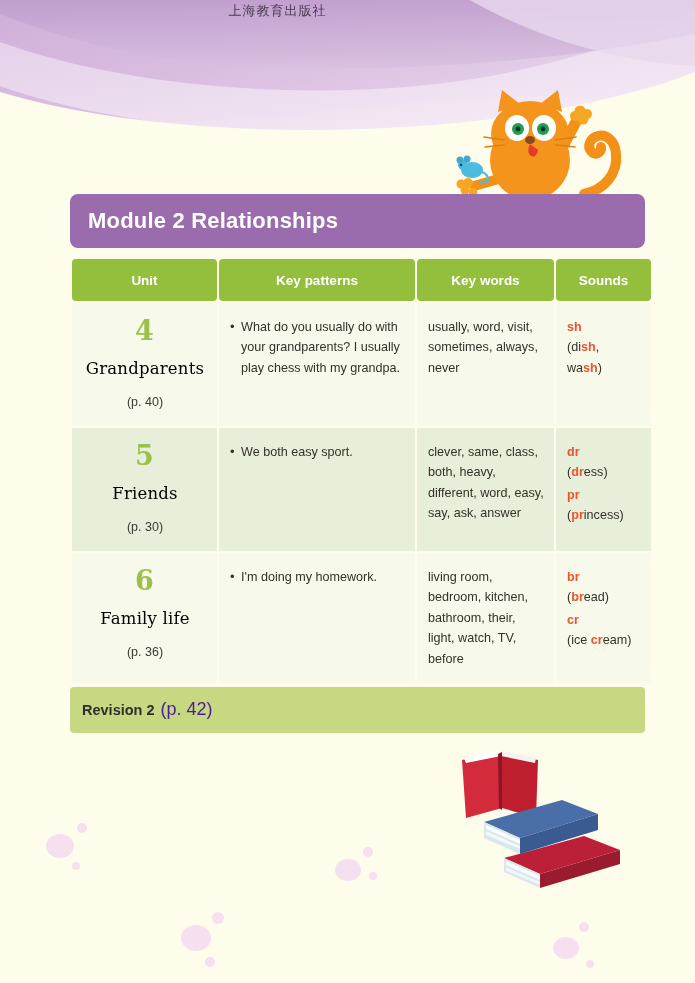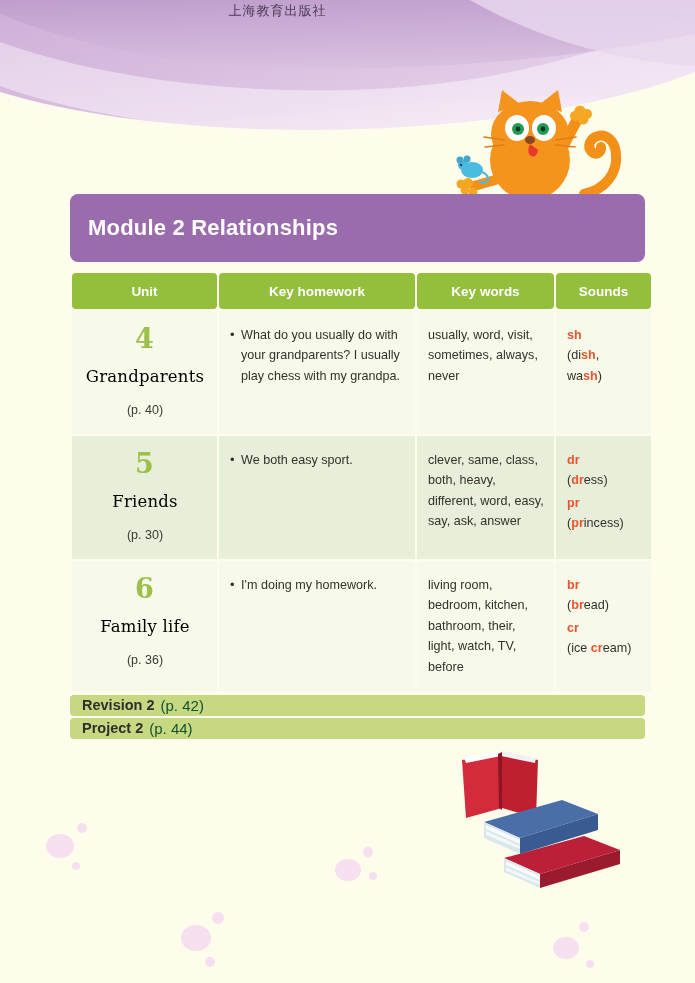--- a/index.html
+++ b/index.html
@@ -56,21 +56,21 @@
   #content {
     position: absolute;
     left: 70px;
     top: 194px;
     width: 575px;
     z-index: 3;
   }
 
   #module-header {
     background: #9a6cad;
-    height: 68px;
+    height: 54px;
     border-radius: 8px;
     display: flex;
     align-items: center;
     padding-left: 18px;
     margin-bottom: 9px;
   }
   #module-header .title {
     color: #ffffff;
     font-size: 22px;
     font-weight: bold;
@@ -83,21 +83,21 @@
     border-collapse: separate;
     border-spacing: 2px 2px;
     table-layout: fixed;
   }
 
   table.syllabus th {
     background: #94bf3d;
     color: #ffffff;
     font-size: 13.5px;
     font-weight: bold;
-    height: 36px;
+    height: 42px;
     border-radius: 4px;
     text-align: center;
     vertical-align: middle;
   }
 
   col.c-unit     { width: 145px; }
   col.c-pattern  { width: 196px; }
   col.c-words    { width: 137px; }
   col.c-sounds   { width: 95px; }
 
@@ -160,35 +160,35 @@
   .sound-example { display: block; color: #333129; }
   .sound-example em {
     color: #e8552f;
     font-style: normal;
     font-weight: bold;
   }
 
   
   .foot-bar {
     background: #C6D882;
-    height: 21px;
+    height: 46px;
     border-radius: 4px;
     margin-top: 2px;
     display: flex;
     align-items: center;
     padding-left: 12px;
   }
   .foot-bar .foot-title {
     font-size: 14.5px;
     font-weight: bold;
     color: #2f2e28;
   }
   .foot-bar .foot-page {
-    font-size: 15px;
-    color: #14532d;
+    font-size: 18px;
+    color: #4c1d95;
     margin-left: 6px;
   }
 </style>
 </head>
 <body>
 
 <svg id="page-bg" viewBox="0 0 695 983" preserveAspectRatio="none">
   <defs>
     <linearGradient id="swirl1" x1="0" y1="0" x2="1" y2="0.6">
       <stop offset="0%" stop-color="#cfaed8"></stop>
@@ -297,21 +297,21 @@
   <table class="syllabus">
     <colgroup>
       <col class="c-unit">
         <col class="c-pattern">
         <col class="c-words">
         <col class="c-sounds">
     </colgroup>
     <thead>
       <tr>
         <th>Unit</th>
-        <th>Key homework</th>
+        <th>Key patterns</th>
         <th>Key words</th>
         <th>Sounds</th>
       </tr>
     </thead>
     <tbody>
 
       <tr class="row-light">
         <td class="unit-cell">
           <div class="unit-number">4</div>
           <div class="unit-name">Grandparents</div>
@@ -380,24 +380,20 @@
         </td>
       </tr>
 
     </tbody>
   </table>
 
   <div class="foot-bar">
     <span class="foot-title">Revision 2</span>
     <span class="foot-page">(p. 42)</span>
   </div>
-  <div class="foot-bar">
-    <span class="foot-title">Project 2</span>
-    <span class="foot-page">(p. 44)</span>
-  </div>
 
 </div>
 
 <svg id="books-illustration" viewBox="0 0 180 148">
 
   <g>
     <path d="M18,18 L56,10 L58,66 L22,76 Z" fill="#D32B3C"></path>
     <path d="M94,18 L58,10 L58,66 L92,76 Z" fill="#C01F30"></path>
     <path d="M20,16 L56,9 L57,14 L22,21 Z" fill="#ffffff"></path>
     <path d="M92,16 L58,9 L57,14 L91,21 Z" fill="#f2f2f2"></path>

